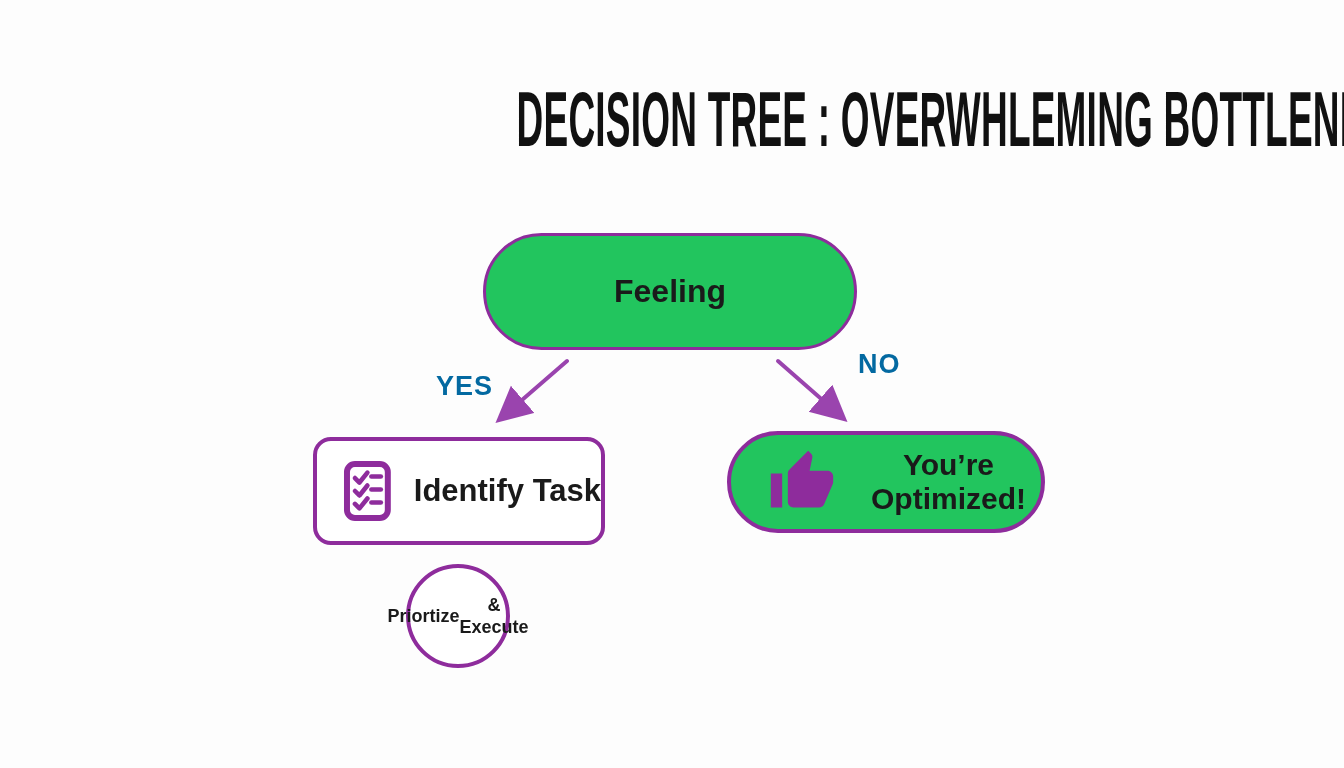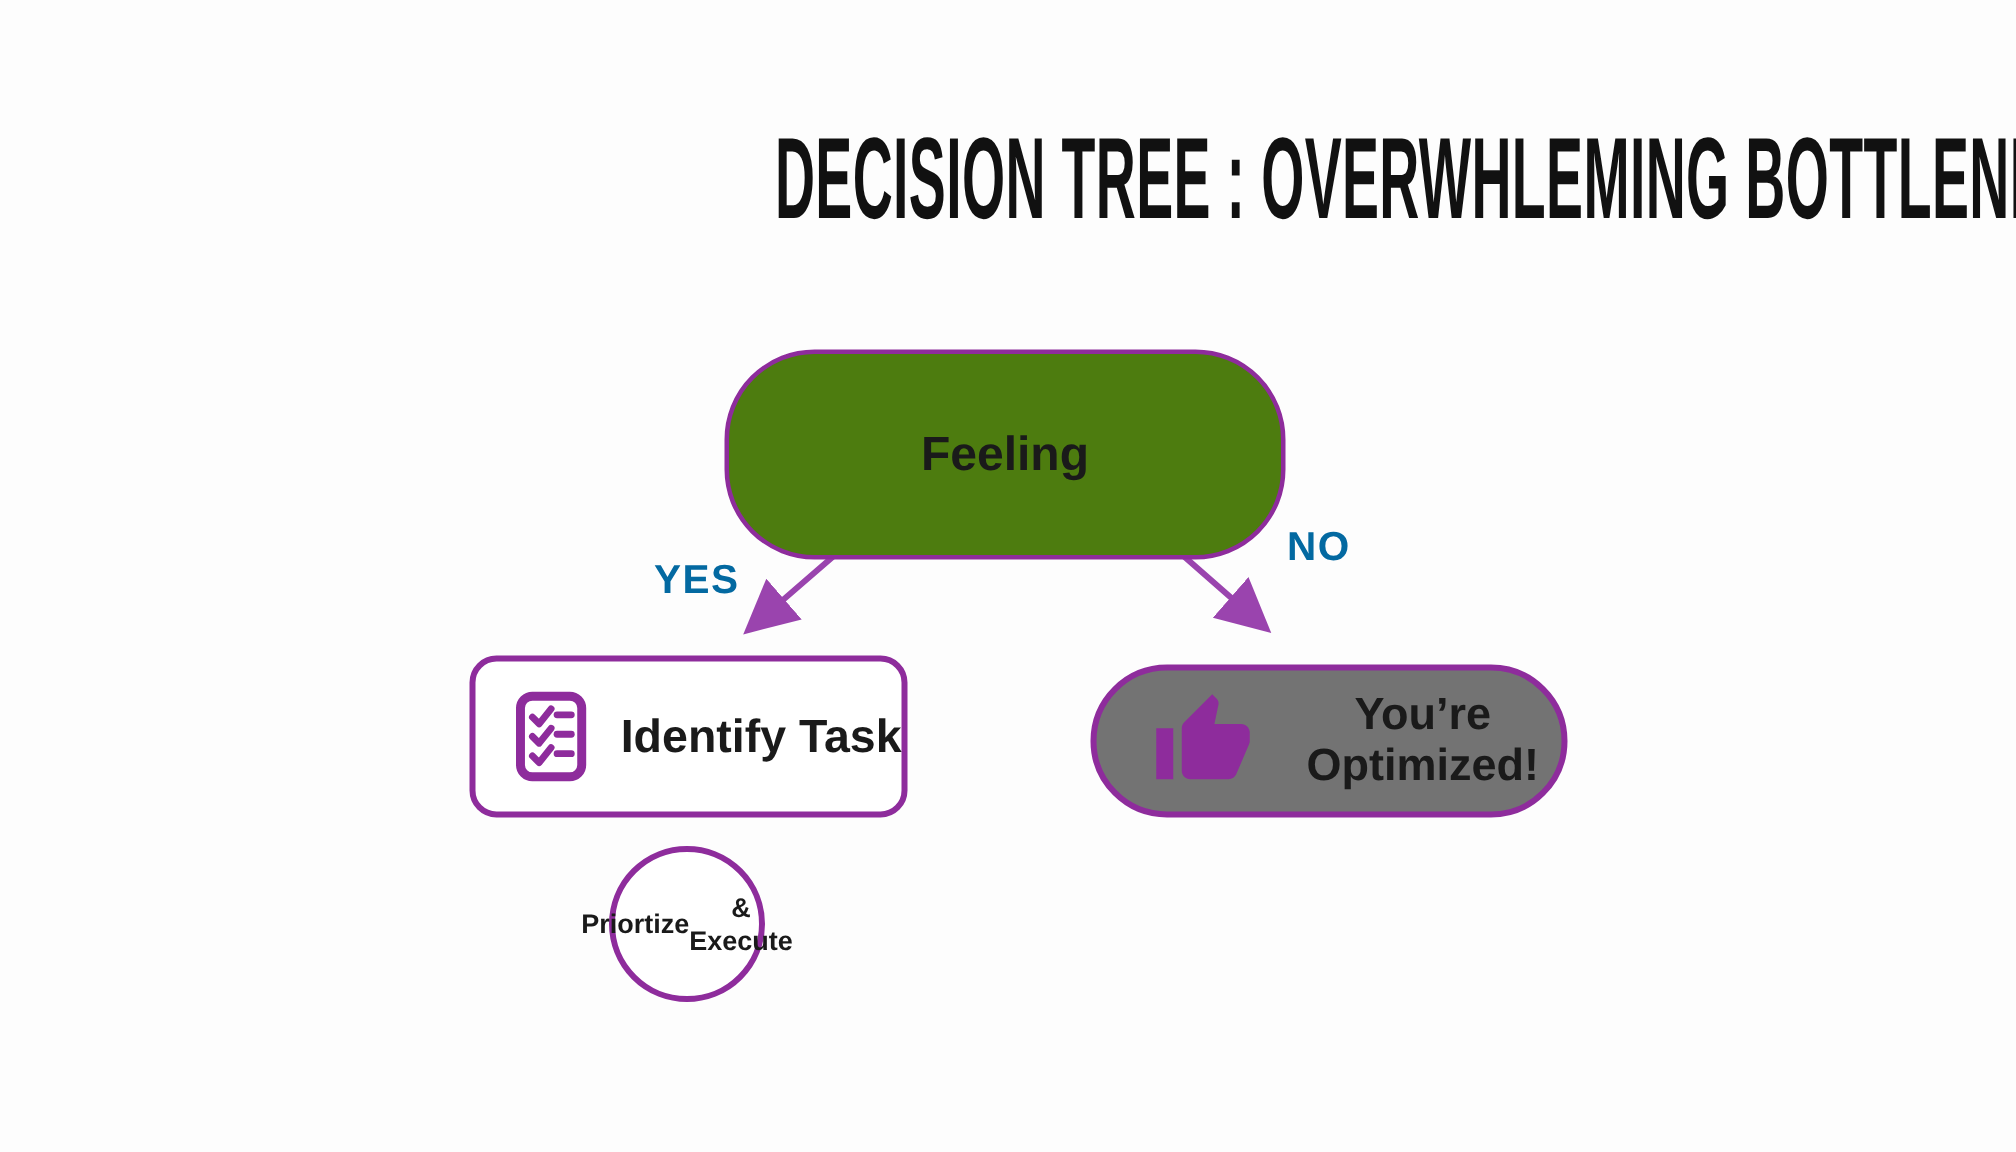--- a/index.html
+++ b/index.html
@@ -25,22 +25,22 @@
   }
   .title{
     display:inline-block;
     font-size:77px;font-weight:700;line-height:1;
     letter-spacing:0.5px;color:#111;
     transform:scaleX(0.48);transform-origin:50% 50%;
   }
 
   
   .q-box{
-    position:absolute;left:483px;top:233px;width:374px;height:140px;
-    border:3px solid var(--accent);border-radius:60px;background:#4d7c0f;
+    position:absolute;left:483px;top:233px;width:374px;height:117px;
+    border:3px solid var(--accent);border-radius:60px;background:#22c55e;
     display:flex;flex-direction:column;align-items:center;justify-content:center;
     font-size:32px;font-weight:700;line-height:1.18;text-align:center;
   }
 
   
   .branch-label{
     position:absolute;font-size:27px;font-weight:700;letter-spacing:1px;color:#0369a1;
   }
   .branch-yes{left:436px;top:371px;}
   .branch-no{left:858px;top:349px;}
@@ -56,22 +56,22 @@
     border:4px solid var(--accent);border-radius:18px;background:#fff;
     display:flex;align-items:center;padding-left:26px;gap:22px;
   }
   .task-box .label{font-size:31px;font-weight:700;white-space:nowrap;}
   .icon-checklist{stroke:var(--accent);}
   .icon-checklist .frame{fill:none;stroke-width:6;}
   .icon-checklist .mark{fill:none;stroke-width:4.6;stroke-linecap:round;stroke-linejoin:round;}
 
   
   .opt-box{
-    position:absolute;left:727px;top:443px;width:318px;height:102px;
-    border:4px solid var(--accent);border-radius:52px;background:#737373;
+    position:absolute;left:727px;top:431px;width:318px;height:102px;
+    border:4px solid var(--accent);border-radius:52px;background:#22c55e;
     display:flex;align-items:center;padding-left:36px;gap:34px;
   }
   .opt-box .label{
     font-size:30px;font-weight:700;line-height:1.15;text-align:center;
     display:flex;flex-direction:column;
   }
   .icon-thumb{fill:var(--accent);}
 
   
   .sub-circle{

